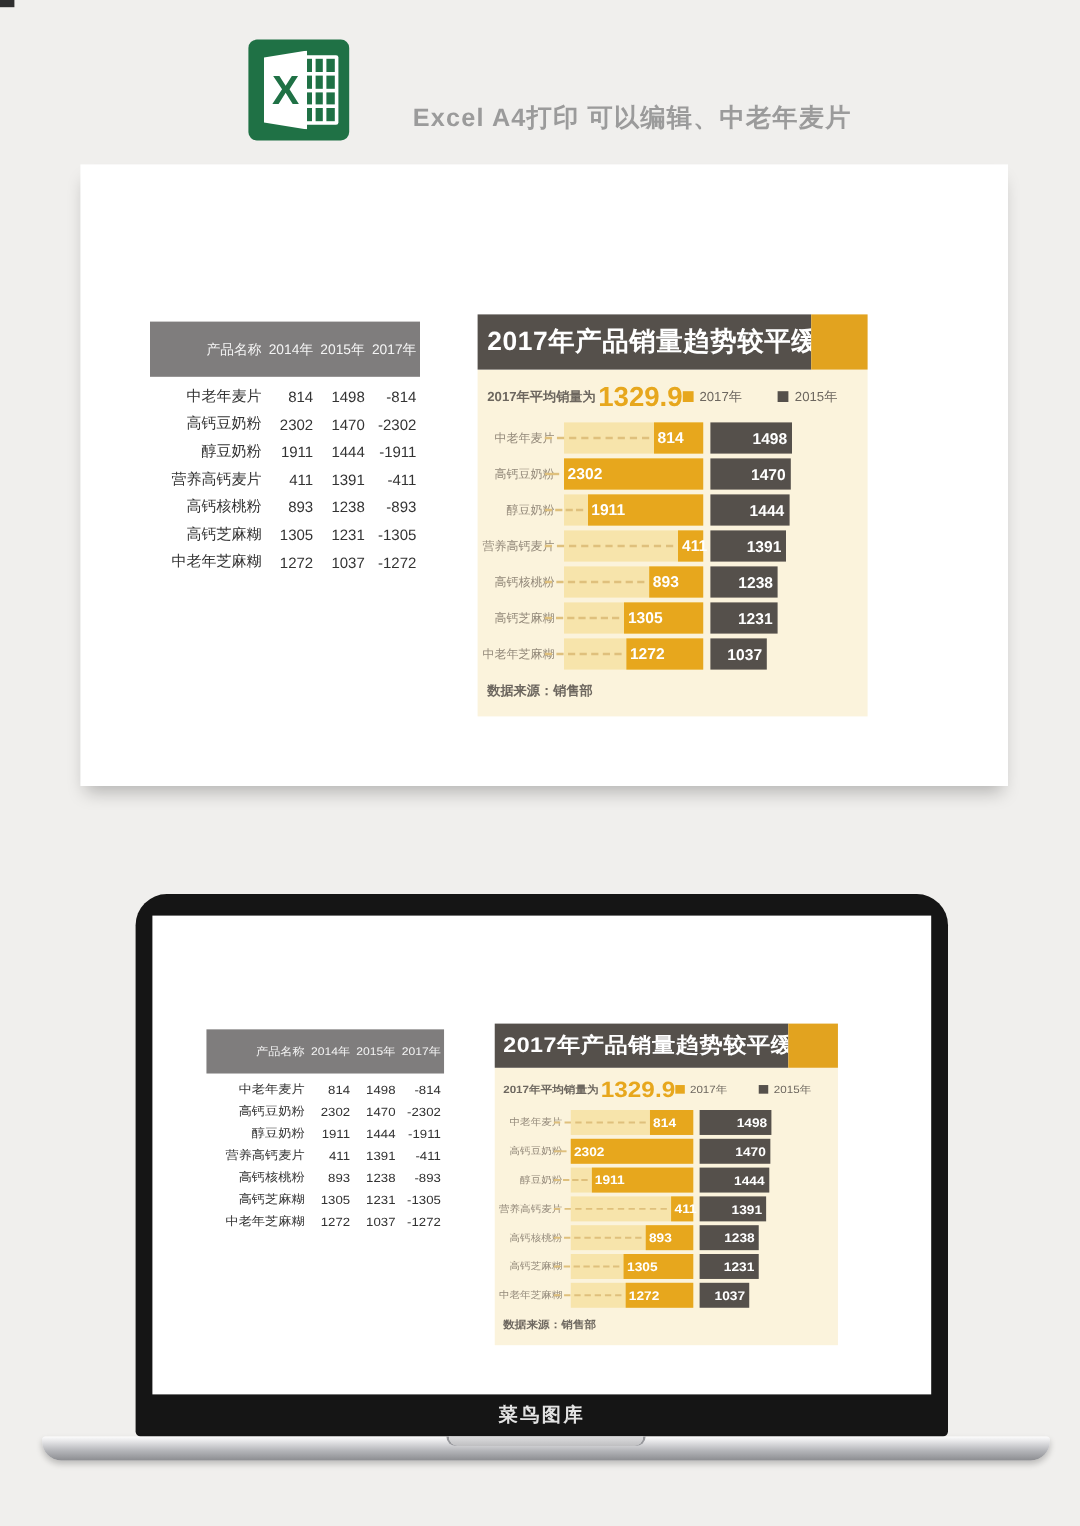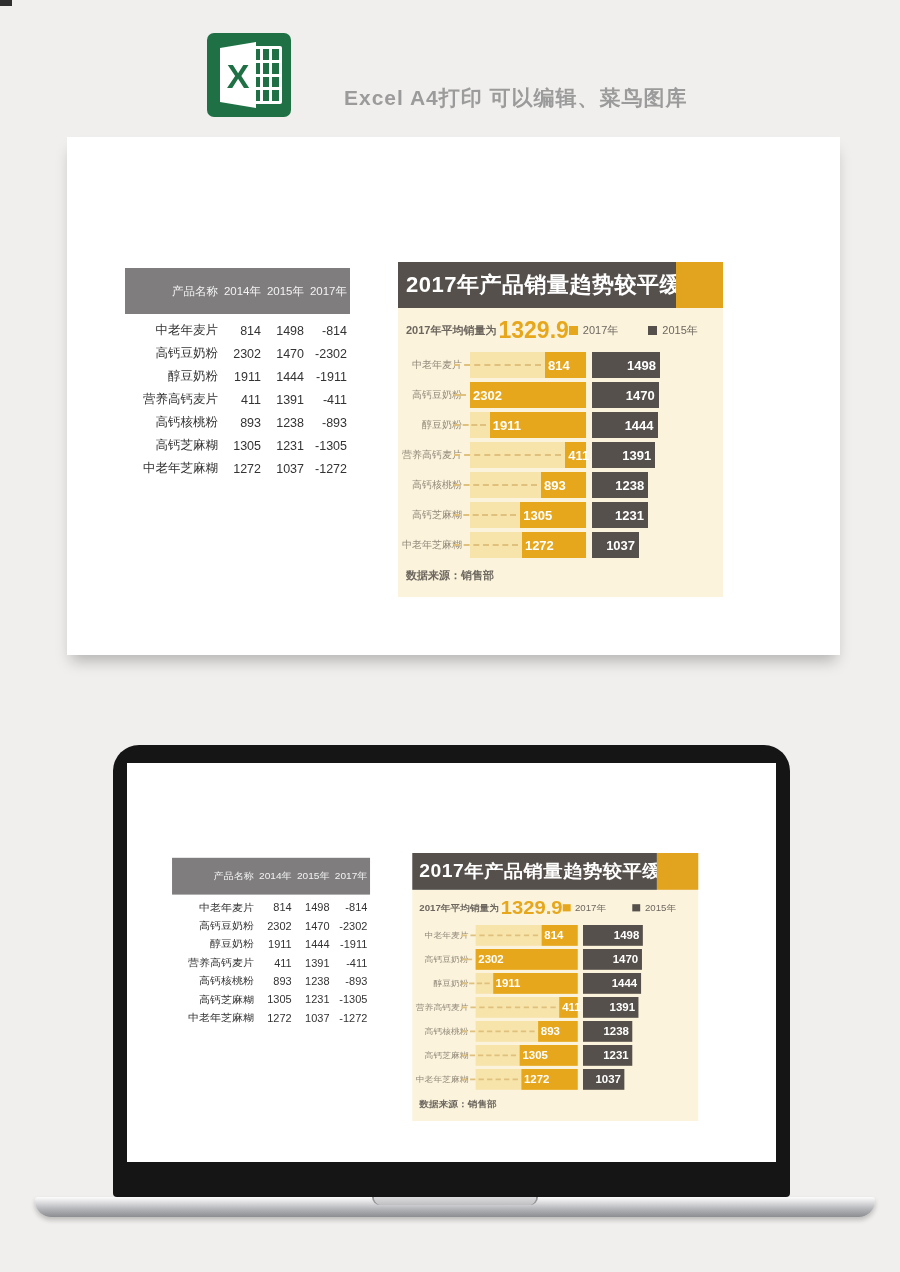--- a/index.html
+++ b/index.html
@@ -99,21 +99,21 @@
         <div></div>
         <div></div>
         <div></div>
         <div></div>
         <div></div>
     </div>
     <div class="xl-page">
       <span class="xl-x">X</span>
     </div>
   </div>
-  <div class="header-subtitle">Excel A4打印 可以编辑、菜鸟图库</div>
+  <div class="header-subtitle">Excel A4打印 可以编辑、中老年麦片</div>
 </div>
 
 <div class="card">
   <div class="sheet">
 
     <div class="data-table">
       <div class="thead">
         <span>产品名称</span>
         <span>2014年</span>
         <span>2015年</span>
@@ -511,17 +511,18 @@
                     </div>
                   </div>
                 </div>
               </div>
             <div class="chart-source">数据来源：销售部</div>
           </div>
         </div>
 
       </div>
     </div>
+    <div class="laptop-brand">菜鸟图库</div>
   </div>
   <div class="laptop-base">
     <div class="base-notch"></div>
   </div>
 </div>
 
 </body></html>

